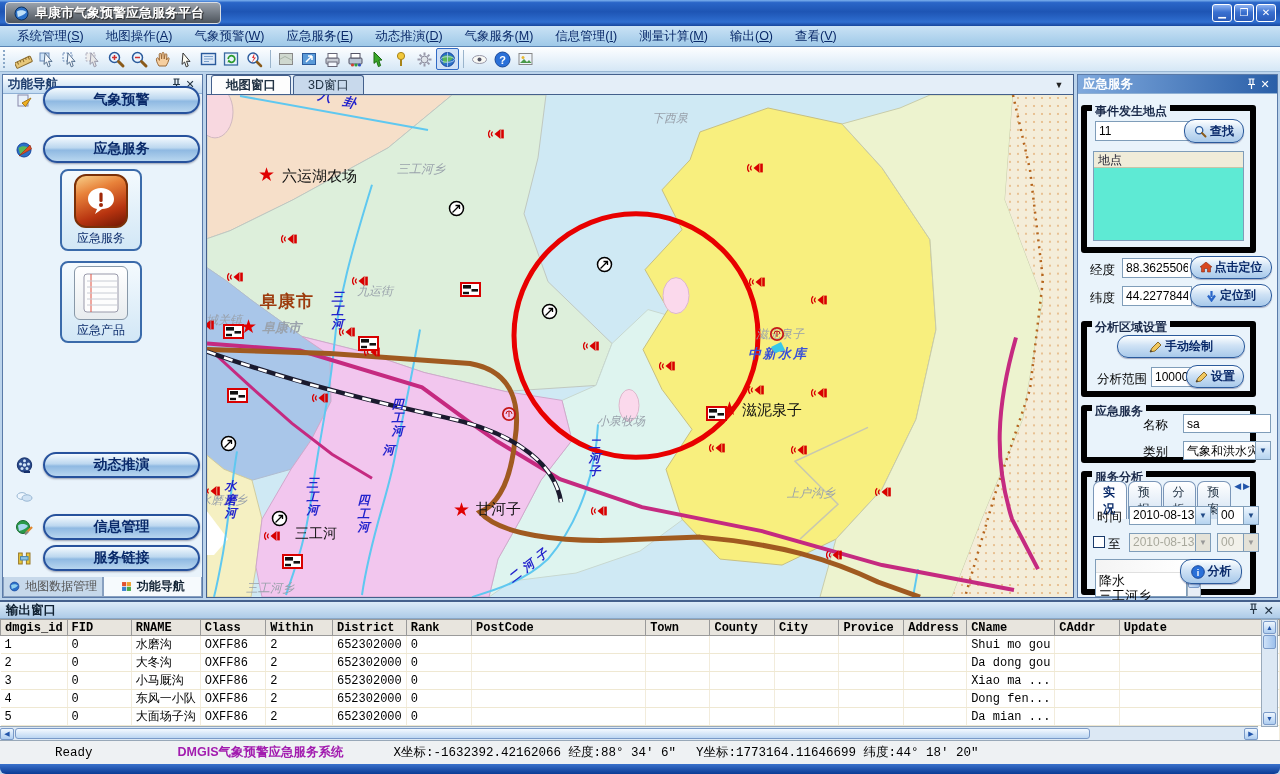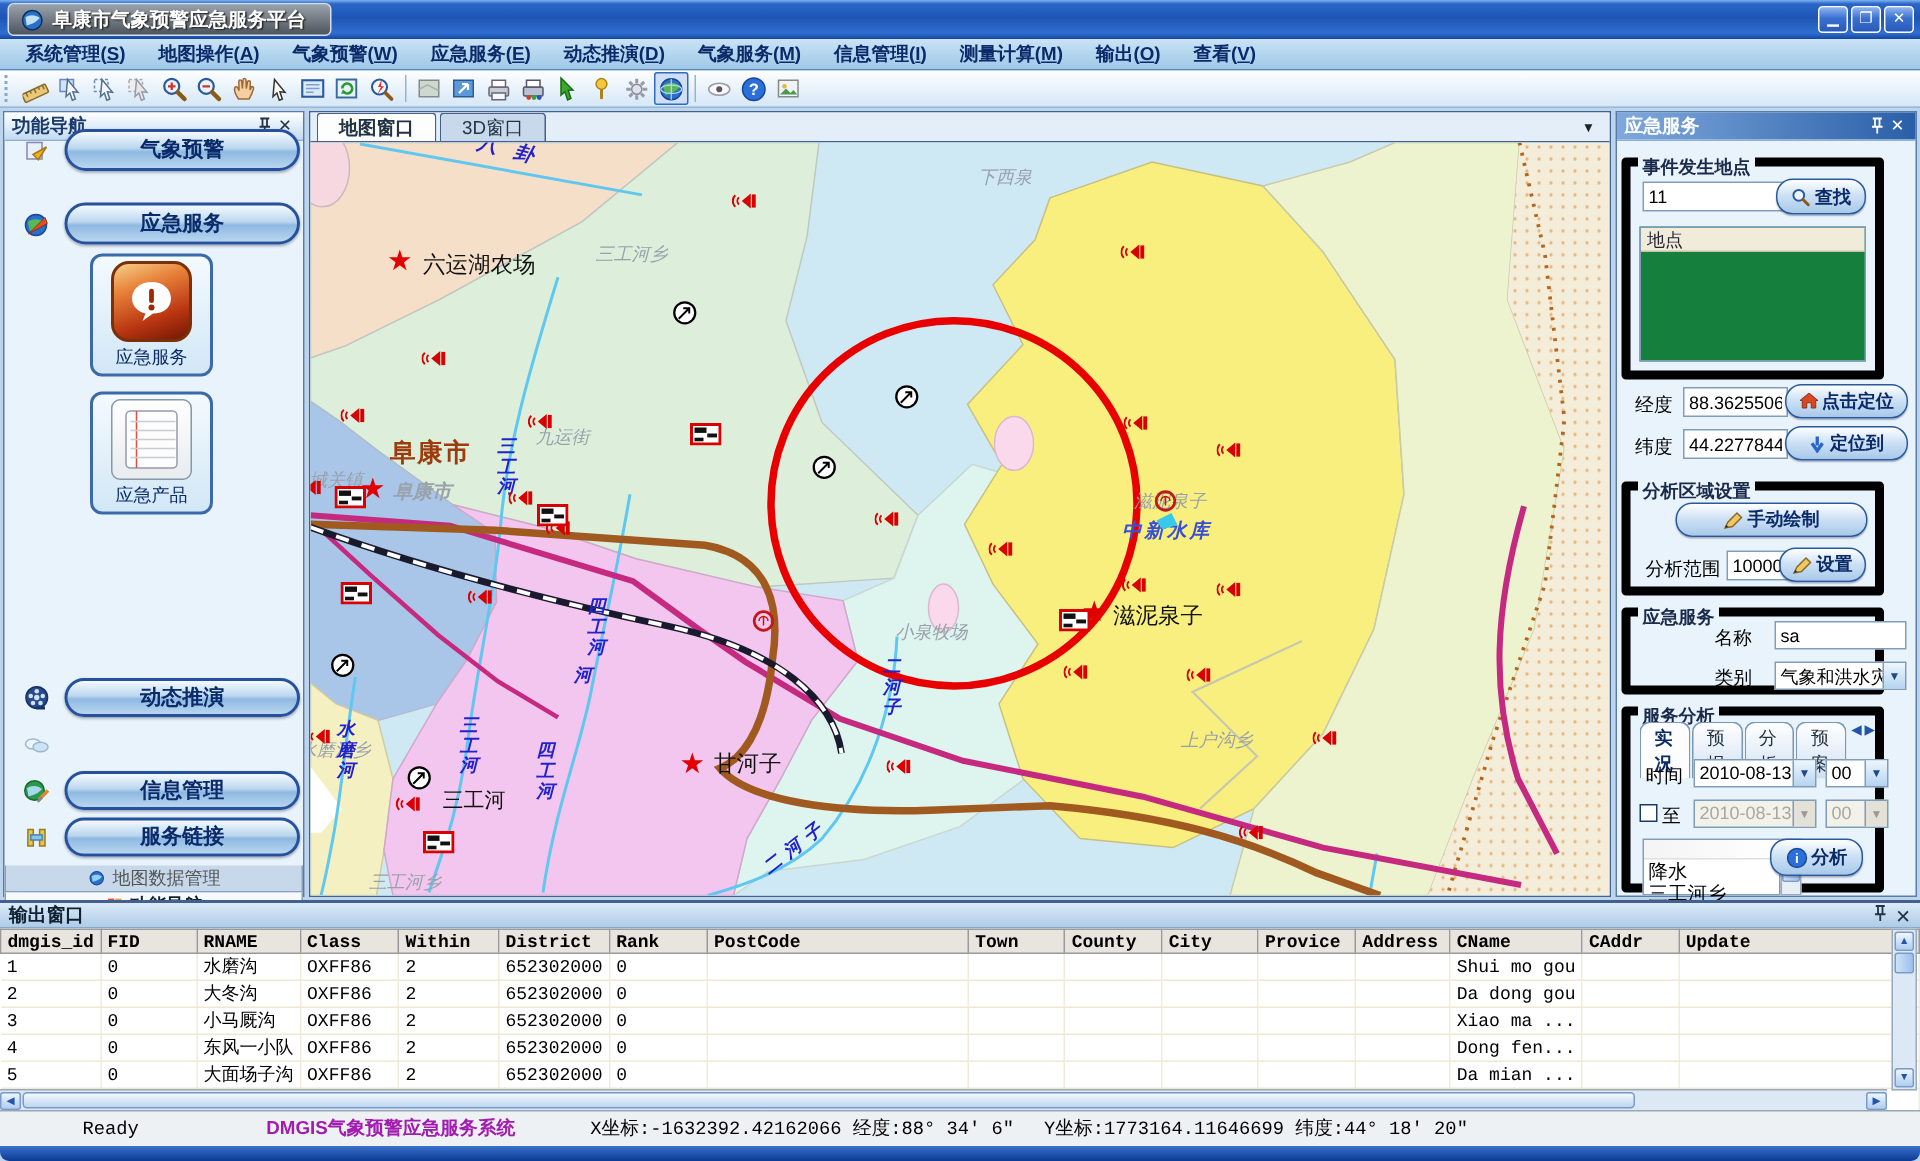--- a/index.html
+++ b/index.html
@@ -14,21 +14,21 @@
     background:linear-gradient(180deg,#9aa2ac,#4d545c);border:1px solid #d9dee4;border-radius:4px;
     display:flex;align-items:center;gap:6px;color:#fff;font-size:13px;font-weight:bold;text-shadow:1px 1px 1px #222;}
   .win-btns{position:absolute;right:4px;top:4px;display:flex;gap:2px;}
   .win-btn{width:20px;height:18px;border:1px solid #fff;border-radius:3px;color:#fff;
     background:linear-gradient(180deg,#8fb4f2,#3a70d0 45%,#2a5ab8);display:flex;align-items:center;justify-content:center;
     font-size:10px;font-weight:bold;line-height:1;}
 
   
   .menubar{position:absolute;left:0;top:26px;width:1280px;height:21px;display:flex;align-items:center;
     background:linear-gradient(180deg,#cae2f5,#9fc9e8);border-bottom:1px solid #5a84b4;padding-left:6px;}
-  .menu-item{padding:2px 11px;color:#0a2a6a;font-size:12.5px;white-space:nowrap;cursor:default;font-weight:bold;}
+  .menu-item{padding:2px 11px;color:#0a2a6a;font-size:12.5px;white-space:nowrap;cursor:default;}
   .menu-item u{text-decoration:underline;}
 
   
   .toolbar{position:absolute;left:0;top:47px;width:1280px;height:25px;display:flex;align-items:center;
     background:linear-gradient(180deg,#fdfeff,#d5e7f6);border-bottom:1px solid #9ab8d4;}
   .tb-grip{width:6px;height:18px;border-left:2px dotted #8aa8c8;margin:0 4px 0 3px;}
   .tb-btn{width:23px;height:22px;display:flex;align-items:center;justify-content:center;border:1px solid transparent;border-radius:2px;}
   .tb-btn.active{border:1px solid #316ac5;background:#cfe0f6;}
   .tb-sep{width:1px;height:18px;background:#9ab4cc;margin:0 4px;}
 
@@ -49,21 +49,21 @@
     background:linear-gradient(180deg,#f4fafe 0%,#bcd7ef 45%,#8fb9e2 55%,#b8d6ef 100%);
     font-size:14px;font-weight:bold;color:#0a2a6a;box-shadow:0 1px 2px rgba(0,0,40,.35);}
   .big-wrap{position:absolute;left:57px;width:82px;border:2px solid #3a6aaa;border-radius:8px;padding:3px 2px 2px;
     background:linear-gradient(180deg,#f4fafe,#d2e7f6);display:flex;flex-direction:column;align-items:center;gap:2px;}
   .big-label{font-size:12px;color:#0a2a6a;}
   .emg-icon{width:54px;height:54px;border-radius:12px;border:2px solid #7a3008;
     background:linear-gradient(160deg,#f8d08a 0%,#e8823a 30%,#b83410 70%,#701804 100%);
     display:flex;align-items:center;justify-content:center;}
   .prod-icon{width:54px;height:54px;border-radius:6px;border:1px solid #8898a8;background:linear-gradient(180deg,#ffffff,#e8ecef);
     display:flex;align-items:center;justify-content:center;}
-  .ltabs{position:absolute;left:0;bottom:0;width:199px;height:20px;display:flex;flex-direction:column;}
+  .ltabs{position:absolute;left:0;bottom:0;width:199px;height:20px;display:flex;}
   .btab{flex:1;display:flex;align-items:center;justify-content:center;gap:4px;font-size:12px;
     border:1px solid #88a0c0;border-top:none;background:#c6d8ea;color:#555;}
   .btab.active{background:#f6fafd;color:#123;font-weight:bold;}
 
   
   #mapp{position:absolute;left:206px;top:74px;width:868px;height:524px;background:#e9f3fb;border:1px solid #44608c;}
   .map-tabs{height:20px;display:flex;align-items:flex-end;background:#e4eef8;border-bottom:1px solid #44608c;padding-left:4px;position:relative;}
   .mtab{padding:1px 14px;height:19px;border:1px solid #44608c;border-bottom:none;border-radius:3px 3px 0 0;
     background:#c8d9ec;font-size:12.5px;color:#234;margin-right:2px;}
   .mtab.active{background:#fdfdfd;font-weight:bold;}
@@ -93,21 +93,21 @@
     font-family:"Liberation Sans",sans-serif;overflow:hidden;}
   .xpbtn{position:absolute;display:flex;align-items:center;justify-content:center;gap:3px;
     border:1.5px solid #2a5a9c;border-radius:11px;background:linear-gradient(180deg,#feffff,#cfe2f5 45%,#a8c9ea);
     color:#0a2a6a;font-weight:bold;font-size:12px;box-shadow:0 1px 1px rgba(0,0,60,.3);}
   .combo{position:absolute;display:flex;border:1px solid #7f9db9;background:#fff;align-items:stretch;font-size:12px;}
   .combo .cval{flex:1;padding:1px 3px;overflow:hidden;white-space:nowrap;}
   .combo .cbtn{width:15px;background:linear-gradient(180deg,#eef6fe,#b6d4f0);border-left:1px solid #7f9db9;
     display:flex;align-items:center;justify-content:center;font-size:8px;color:#204a87;}
   .combo.disabled{background:#f2f1ea;color:#a8a89c;}
   .combo.disabled .cbtn{background:#e4e2d8;color:#999;}
-  .listbox{position:absolute;background:#15803d;border:1px solid #7f9db9;}
+  .listbox{position:absolute;background:#5eead4;border:1px solid #7f9db9;}
   .listbox .lhead{height:16px;background:#f0ecd9;border-bottom:1px solid #c8c4a8;font-size:12px;padding:0 4px;color:#223;}
   .stabs{position:absolute;left:6px;top:4px;display:flex;align-items:flex-start;}
   .stab{border:1px solid #7a96b8;border-bottom:none;border-radius:7px 7px 0 0;padding:2px 9px 1px;
     background:linear-gradient(180deg,#ffffff,#cfe0f2);font-size:12px;color:#234;margin-right:1px;}
   .stab.active{font-weight:bold;color:#0a2a6a;background:#fdfdff;}
   .sarrows{display:flex;gap:2px;margin-left:2px;font-size:9px;color:#2255aa;align-items:center;padding-bottom:3px;}
   .chk{position:absolute;width:12px;height:12px;border:1px solid #1a3a6a;background:#fff;}
   .wlist{position:absolute;background:#fff;border:1px solid #7f9db9;font-size:13px;}
   .wlist .blank{height:13px;border-bottom:1px solid #e0e0e0;background:linear-gradient(90deg,#f4f4f4,#fff);}
   .wlist .witem{padding:0 3px;line-height:15px;}

